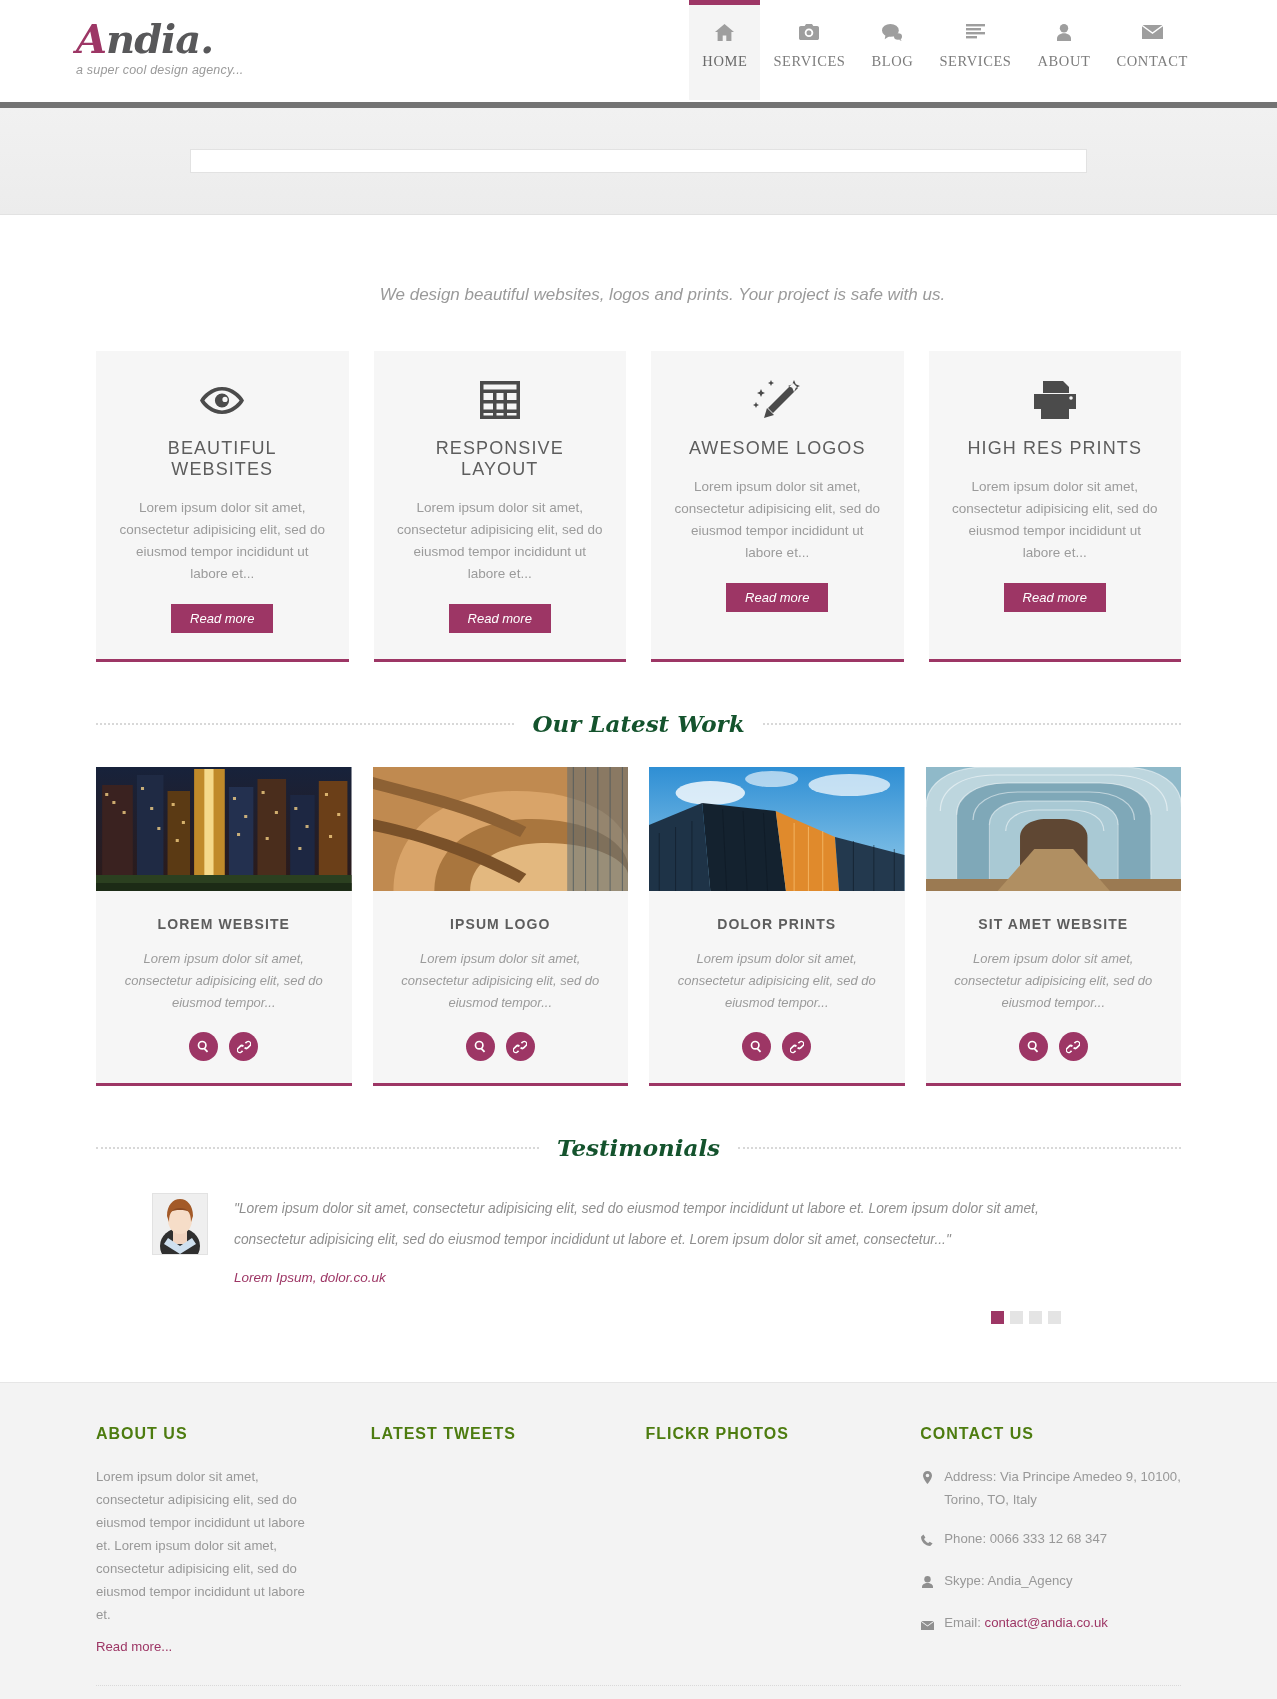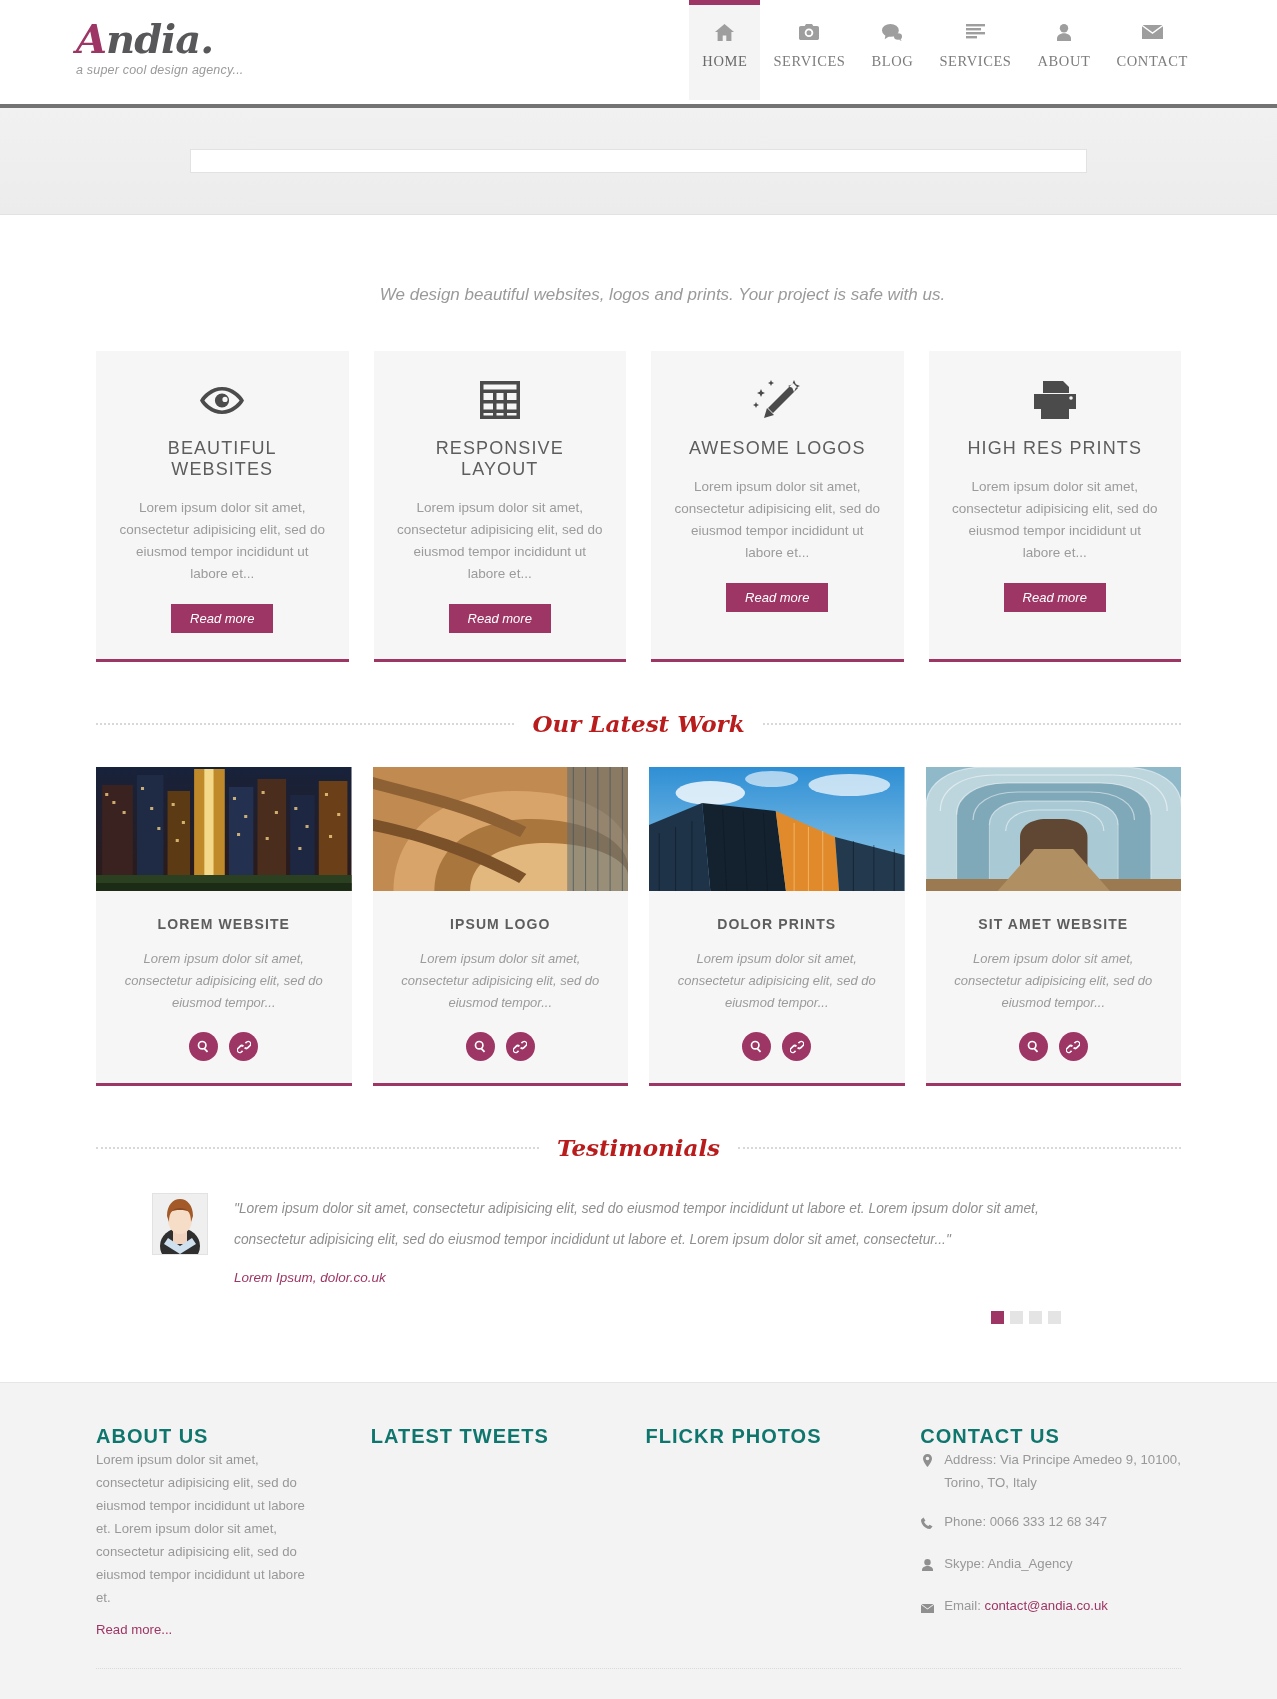--- a/index.html
+++ b/index.html
@@ -9,21 +9,21 @@
     background: #ffffff;
     font-family: "Liberation Sans", sans-serif;
     color: #888888;
   }
   .page { width: 1277px; position: relative; overflow: hidden; }
 
   
   .header {
     height: 108px;
     background: #ffffff;
-    border-bottom: 4px solid #737373;
+    border-bottom: 6px solid #737373;
     position: relative;
   }
   .brand { position: absolute; left: 76px; top: 18px; }
   .brand-logo {
     font-family: "DejaVu Serif", serif;
     font-style: italic;
     font-weight: bold;
     font-size: 40px;
     color: #58585a;
     letter-spacing: -1px;
@@ -167,21 +167,21 @@
   .section-rule {
     flex: 1;
     border-top: 2px dotted #d8d8d8;
     height: 0;
   }
   .section-title {
     font-family: "DejaVu Serif", serif;
     font-weight: bold;
     font-style: italic;
     font-size: 23px;
-    color: #b91c1c;
+    color: #14532d;
     white-space: nowrap;
   }
 
   
   .portfolio {
     display: flex;
     gap: 21px;
     margin-top: 30px;
   }
   .portfolio-card {
@@ -277,24 +277,25 @@
     border-top: 1px solid #e6e6e6;
     padding: 42px 0 0 0;
   }
   .footer-cols {
     display: flex;
     gap: 48px;
   }
   .footer-col { flex: 1; }
   .footer-col.wide { flex: 1.15; }
   .footer-head {
-    font-size: 20px;
+    font-size: 16px;
     font-weight: bold;
     letter-spacing: 1px;
-    color: #0f766e;
+    color: #4d7c0f;
+    margin-bottom: 22px;
   }
   .footer-text {
     font-size: 13.2px;
     line-height: 23px;
     color: #989898;
   }
   .footer-link {
     display: inline-block;
     margin-top: 13px;
     font-size: 13.2px;

